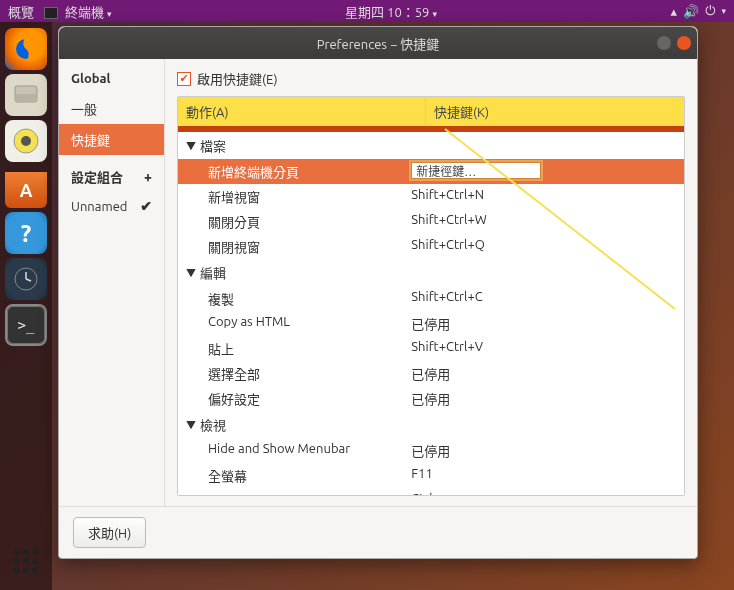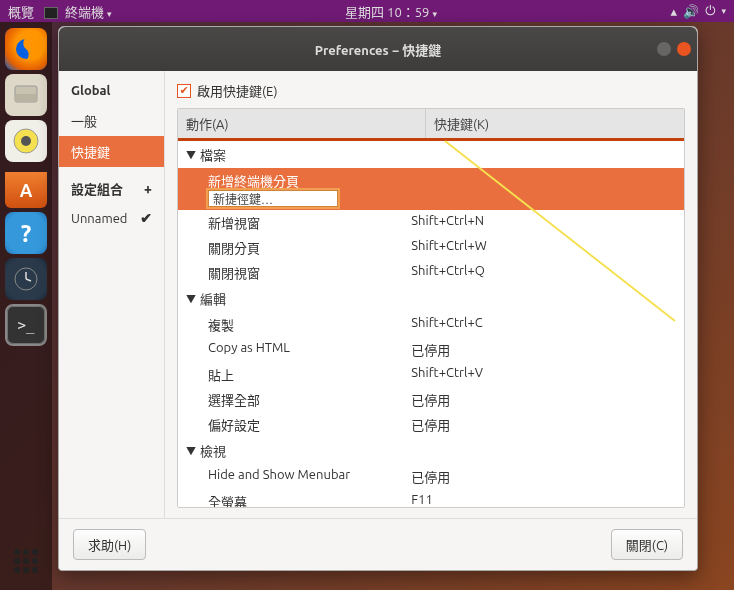--- a/index.html
+++ b/index.html
@@ -25,51 +25,51 @@
 .launcher-item.help { background: radial-gradient(circle, #3498db 70%, #2478bb 100%); }
 .launcher-item.clock { background: radial-gradient(circle, #2a3a4a 70%, #1a2a3a 100%); }
 .launcher-item.terminal { background: #333; border: 2px solid #888; }
 .launcher-item.active { box-shadow: inset 0 0 0 1px rgba(255,255,255,.3); }
 .apps-grid { position: absolute; bottom: 8px; left: 0; width: 52px; height: 42px; display: flex; align-items: center; justify-content: center; }
 .apps-grid .dots { display: grid; grid-template-columns: repeat(3, 6px); grid-template-rows: repeat(3, 6px); gap: 3px; }
 .apps-grid .dots span { width: 6px; height: 6px; background: #222; border-radius: 50%; }
 
 
 .window { position: absolute; left: 58px; top: 26px; width: 640px; background: #f6f5f3; border: 1px solid #aaa; border-radius: 6px 6px 4px 4px; box-shadow: 0 6px 20px rgba(0,0,0,.4); }
-.titlebar { height: 44px; background: linear-gradient(#4a4846, #3e3c3a); border-radius: 6px 6px 0 0; display: flex; align-items: center; justify-content: center; color: #ddd; font-size: 12px; font-weight: bold; position: relative; }
+.titlebar { height: 32px; background: linear-gradient(#4a4846, #3e3c3a); border-radius: 6px 6px 0 0; display: flex; align-items: center; justify-content: center; color: #ddd; font-size: 12px; font-weight: normal; position: relative; }
 .titlebar-buttons { position: absolute; right: 6px; display: flex; gap: 6px; }
 .tb-btn { width: 14px; height: 14px; border-radius: 50%; background: #686664; cursor: pointer; }
 .tb-close { background: #e95420; }
 
 .win-body { display: flex; min-height: 440px; }
 
 
 .sidebar { width: 106px; border-right: 1px solid #ddd; padding: 8px 0; background: #f6f5f3; }
 .sidebar-heading { font-weight: bold; padding: 4px 12px 8px; color: #333; }
 .sidebar-item { padding: 6px 12px; color: #333; cursor: pointer; display: flex; align-items: center; justify-content: space-between; }
 .sidebar-item.selected { background: #ea6f3f; color: #fff; }
 .sidebar-item .plus, .sidebar-item .check { font-size: 14px; font-weight: bold; }
 
 
 .main { flex: 1; padding: 10px 12px; position: relative; }
 .checkbox-row { display: flex; align-items: center; gap: 6px; margin-bottom: 8px; color: #333; }
 .checkbox { width: 14px; height: 14px; border: 1px solid #e95420; background: #fff; display: inline-flex; align-items: center; justify-content: center; color: #e95420; font-size: 11px; }
 
 .table-wrap { border: 1px solid #ccc; border-radius: 2px; background: #fff; height: 400px; overflow-y: auto; }
-.table-head { display: flex; background: #e5e5e5; border-bottom: 3px solid #c2410c; }
+.table-head { display: flex; background: #fde047; border-bottom: 6px solid #c2410c; }
 .table-head div { padding: 5px 8px; color: #444; }
 .col-action { width: 49%; border-right: 1px solid #ccc; }
 .col-key { flex: 1; }
 
 .group-row { padding: 4px 8px; color: #333; display: flex; align-items: center; gap: 4px; cursor: pointer; }
 .group-row .arrow { font-size: 10px; }
 .action-row { display: flex; padding: 3px 0 3px 30px; color: #333; }
 .action-row .a { width: calc(49% - 30px); }
 .action-row .k { flex: 1; }
-.action-row.selected { background: #ea6f3f; color: #fff; flex-direction: column; }
+.action-row.selected { background: #ea6f3f; color: #fff; }
 .action-row.selected .k input { background: #fff; border: 1px solid #d0833a; padding: 1px 4px; color: #444; font-size: 12px; width: 130px; outline: 2px solid #f0a050;}
 
 
 .annotation { position: absolute; pointer-events: none; }
 
 
 .win-footer { display: flex; justify-content: space-between; padding: 10px 14px; border-top: 1px solid #ddd; background: #f6f5f3; border-radius: 0 0 4px 4px;}
 .btn { padding: 5px 14px; background: linear-gradient(#fdfdfd,#ececea); border: 1px solid #bbb; border-radius: 4px; color: #333; cursor: pointer; }
 
 
@@ -253,15 +253,14 @@
       </div>
 
       <svg class="annotation" style="left:260px; top:60px;" width="260" height="200">
         <line x1="250" y1="190" x2="20" y2="10" stroke="#f5e050" stroke-width="2"></line>
       </svg>
     </div>
   </div>
 
   <div class="win-footer">
     <button class="btn">求助(H)</button>
-    <button class="btn">關閉(C)</button>
   </div>
 </div>
 
 </body></html>

